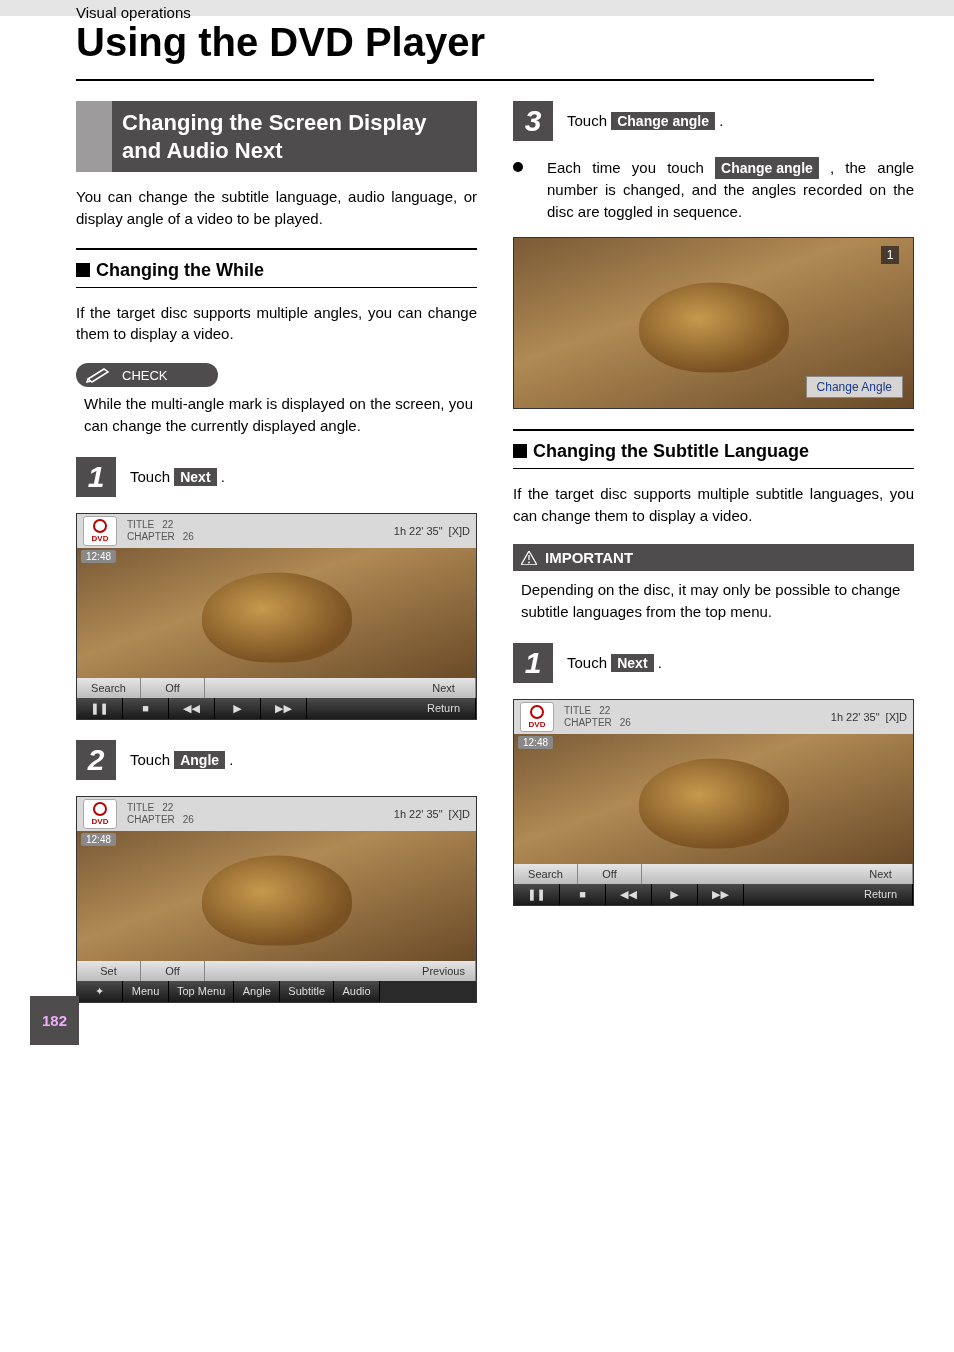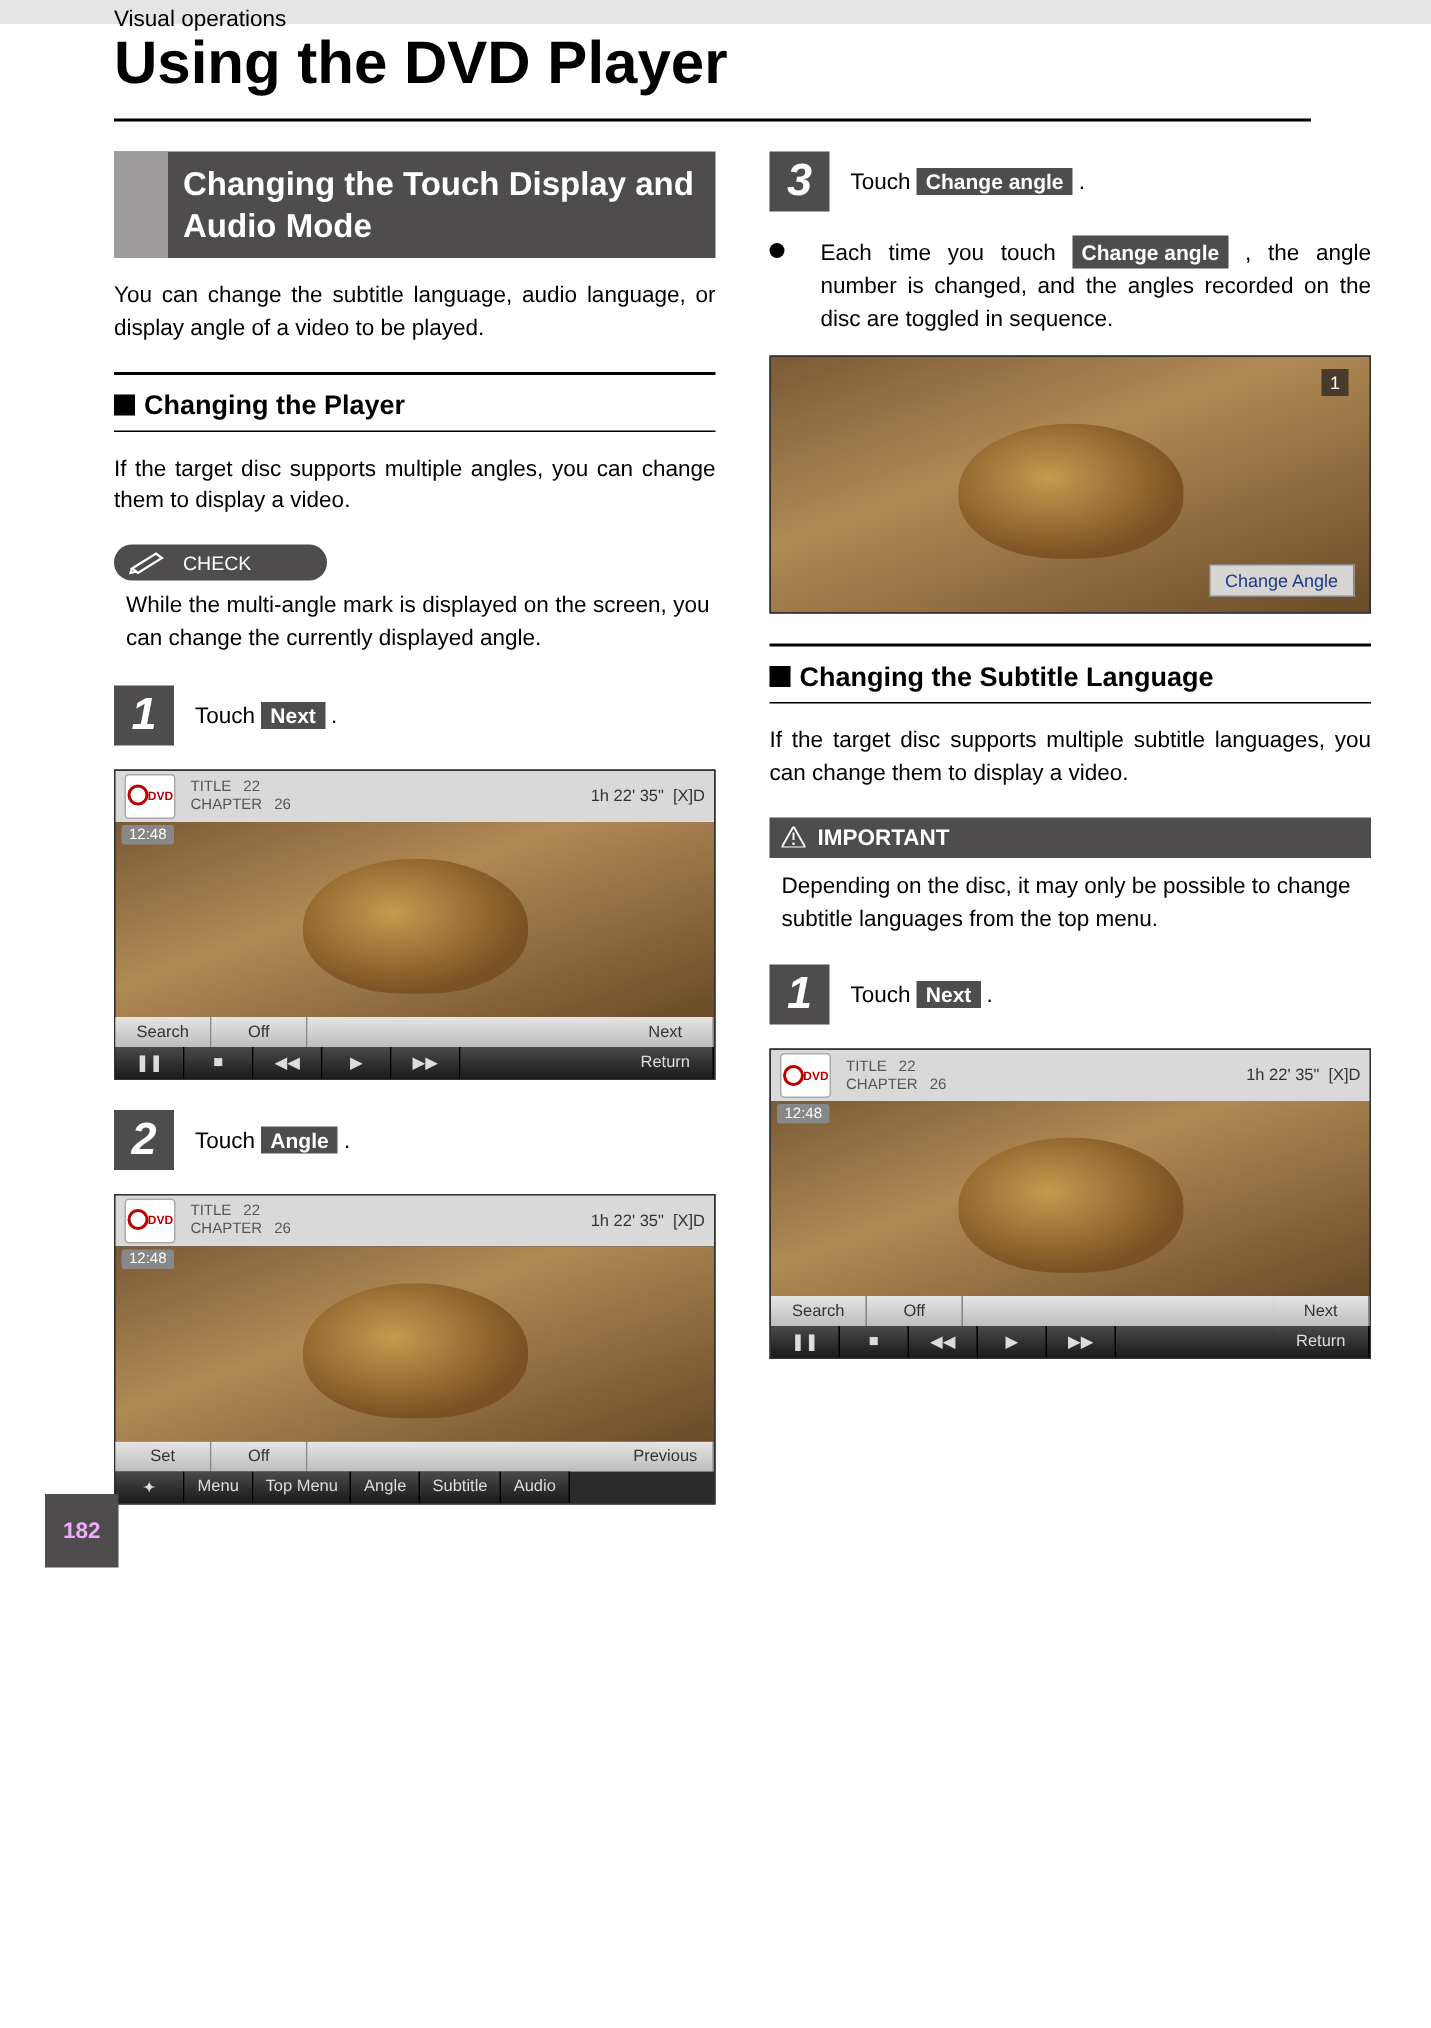--- a/index.html
+++ b/index.html
@@ -36,21 +36,21 @@
   .step-num { width:40px; height:40px; background:#4e4c4d; color:#fff; font-weight:bold; font-style:italic; font-size:30px; display:flex; align-items:center; justify-content:center; }
   .step-text { font-size:15px; }
   .btn-chip { display:inline-block; background:#4e4c4d; color:#fff; font-weight:bold; padding:1px 6px; font-size:14px; }
 
   .bullet-para { display:flex; gap:24px; font-size:15px; line-height:1.45; text-align:justify; margin-bottom:14px;}
   .bullet-dot { width:10px; height:10px; background:#000; border-radius:50%; margin-top:5px; flex:0 0 auto;}
 
   
   .shot { border:1px solid #333; background:#000; width:100%; position:relative; font-family:Arial,sans-serif; color:#fff; margin-bottom:20px;}
   .shot .topbar { background:#d9d9d9; color:#333; display:flex; align-items:center; padding:2px 6px; font-size:11px; gap:10px; position:relative; height:34px;}
-  .shot .dvd-badge { width:34px; height:30px; background:#fff; border:1px solid #aaa; border-radius:3px; display:flex; flex-direction:row; align-items:center; justify-content:center; font-size:8px; color:#b00; font-weight:bold;}
+  .shot .dvd-badge { width:34px; height:30px; background:#fff; border:1px solid #aaa; border-radius:3px; display:flex; flex-direction:column; align-items:center; justify-content:center; font-size:8px; color:#b00; font-weight:bold;}
   .shot .dvd-badge .disc{ width:14px;height:14px;border:2px solid #b00;border-radius:50%;margin-bottom:1px;}
   .shot .meta { display:flex; flex-direction:column; font-size:10px; gap:1px; color:#555;}
   .shot .meta-row{display:flex;gap:8px;}
   .shot .rt { margin-left:auto; display:flex; align-items:center; gap:6px; font-size:11px; color:#333;}
   .shot .time-pill{ position:absolute; left:4px; top:36px; background:#888; color:#fff; font-size:10px; padding:1px 5px; border-radius:2px; z-index:2;}
   .shot .video { height:130px; background:linear-gradient(160deg,#7a5a36 0%, #b08a54 40%, #6a4a28 100%); position:relative; overflow:hidden;}
   .shot .video.small{height:150px;}
   .shot .dog { position:absolute; left:50%; top:50%; transform:translate(-50%,-45%); width:150px; height:90px; background:radial-gradient(ellipse at 40% 40%, #c79a4e 0%, #7a5122 70%); border-radius:50% 50% 45% 45%; }
   .shot .btnrow { display:flex; background:#2a2a2a; }
   .shot .btnrow.light{ background:#bfbfbf;}
@@ -78,27 +78,27 @@
   <div class="page-title" style="border:none;margin-bottom:0">Using the DVD Player</div>
   <div class="title-rule"></div>
 </div>
 
 <div class="columns">
 
   <div class="col">
 
     <div class="section-head-wrap">
       <div class="section-head-bar"></div>
-      <div class="section-head">Changing the Touch Display and Audio Mode</div>
+      <div class="section-head">Changing the Screen Display and Audio Next</div>
     </div>
 
     <p class="body-text">You can change the subtitle language, audio language, or display angle of a video to be played.</p>
 
     <div class="sub-rule-top"></div>
-    <div class="sub-head"><span class="sq"></span><span>Changing the Player</span></div>
+    <div class="sub-head"><span class="sq"></span><span>Changing the While</span></div>
     <div class="sub-rule-bot"></div>
 
     <p class="body-text">If the target disc supports multiple angles, you can change them to display a video.</p>
 
     <div class="check-pill">
       <svg class="check-icon" viewBox="0 0 28 16">
             <path d="M2 12 L18 2 L22 5 L6 15 Z" fill="none" stroke="#fff" stroke-width="1.5"></path>
             <path d="M2 12 L1 15 L5 14" fill="none" stroke="#fff" stroke-width="1.5"></path>
           </svg>
       <span>CHECK</span>

